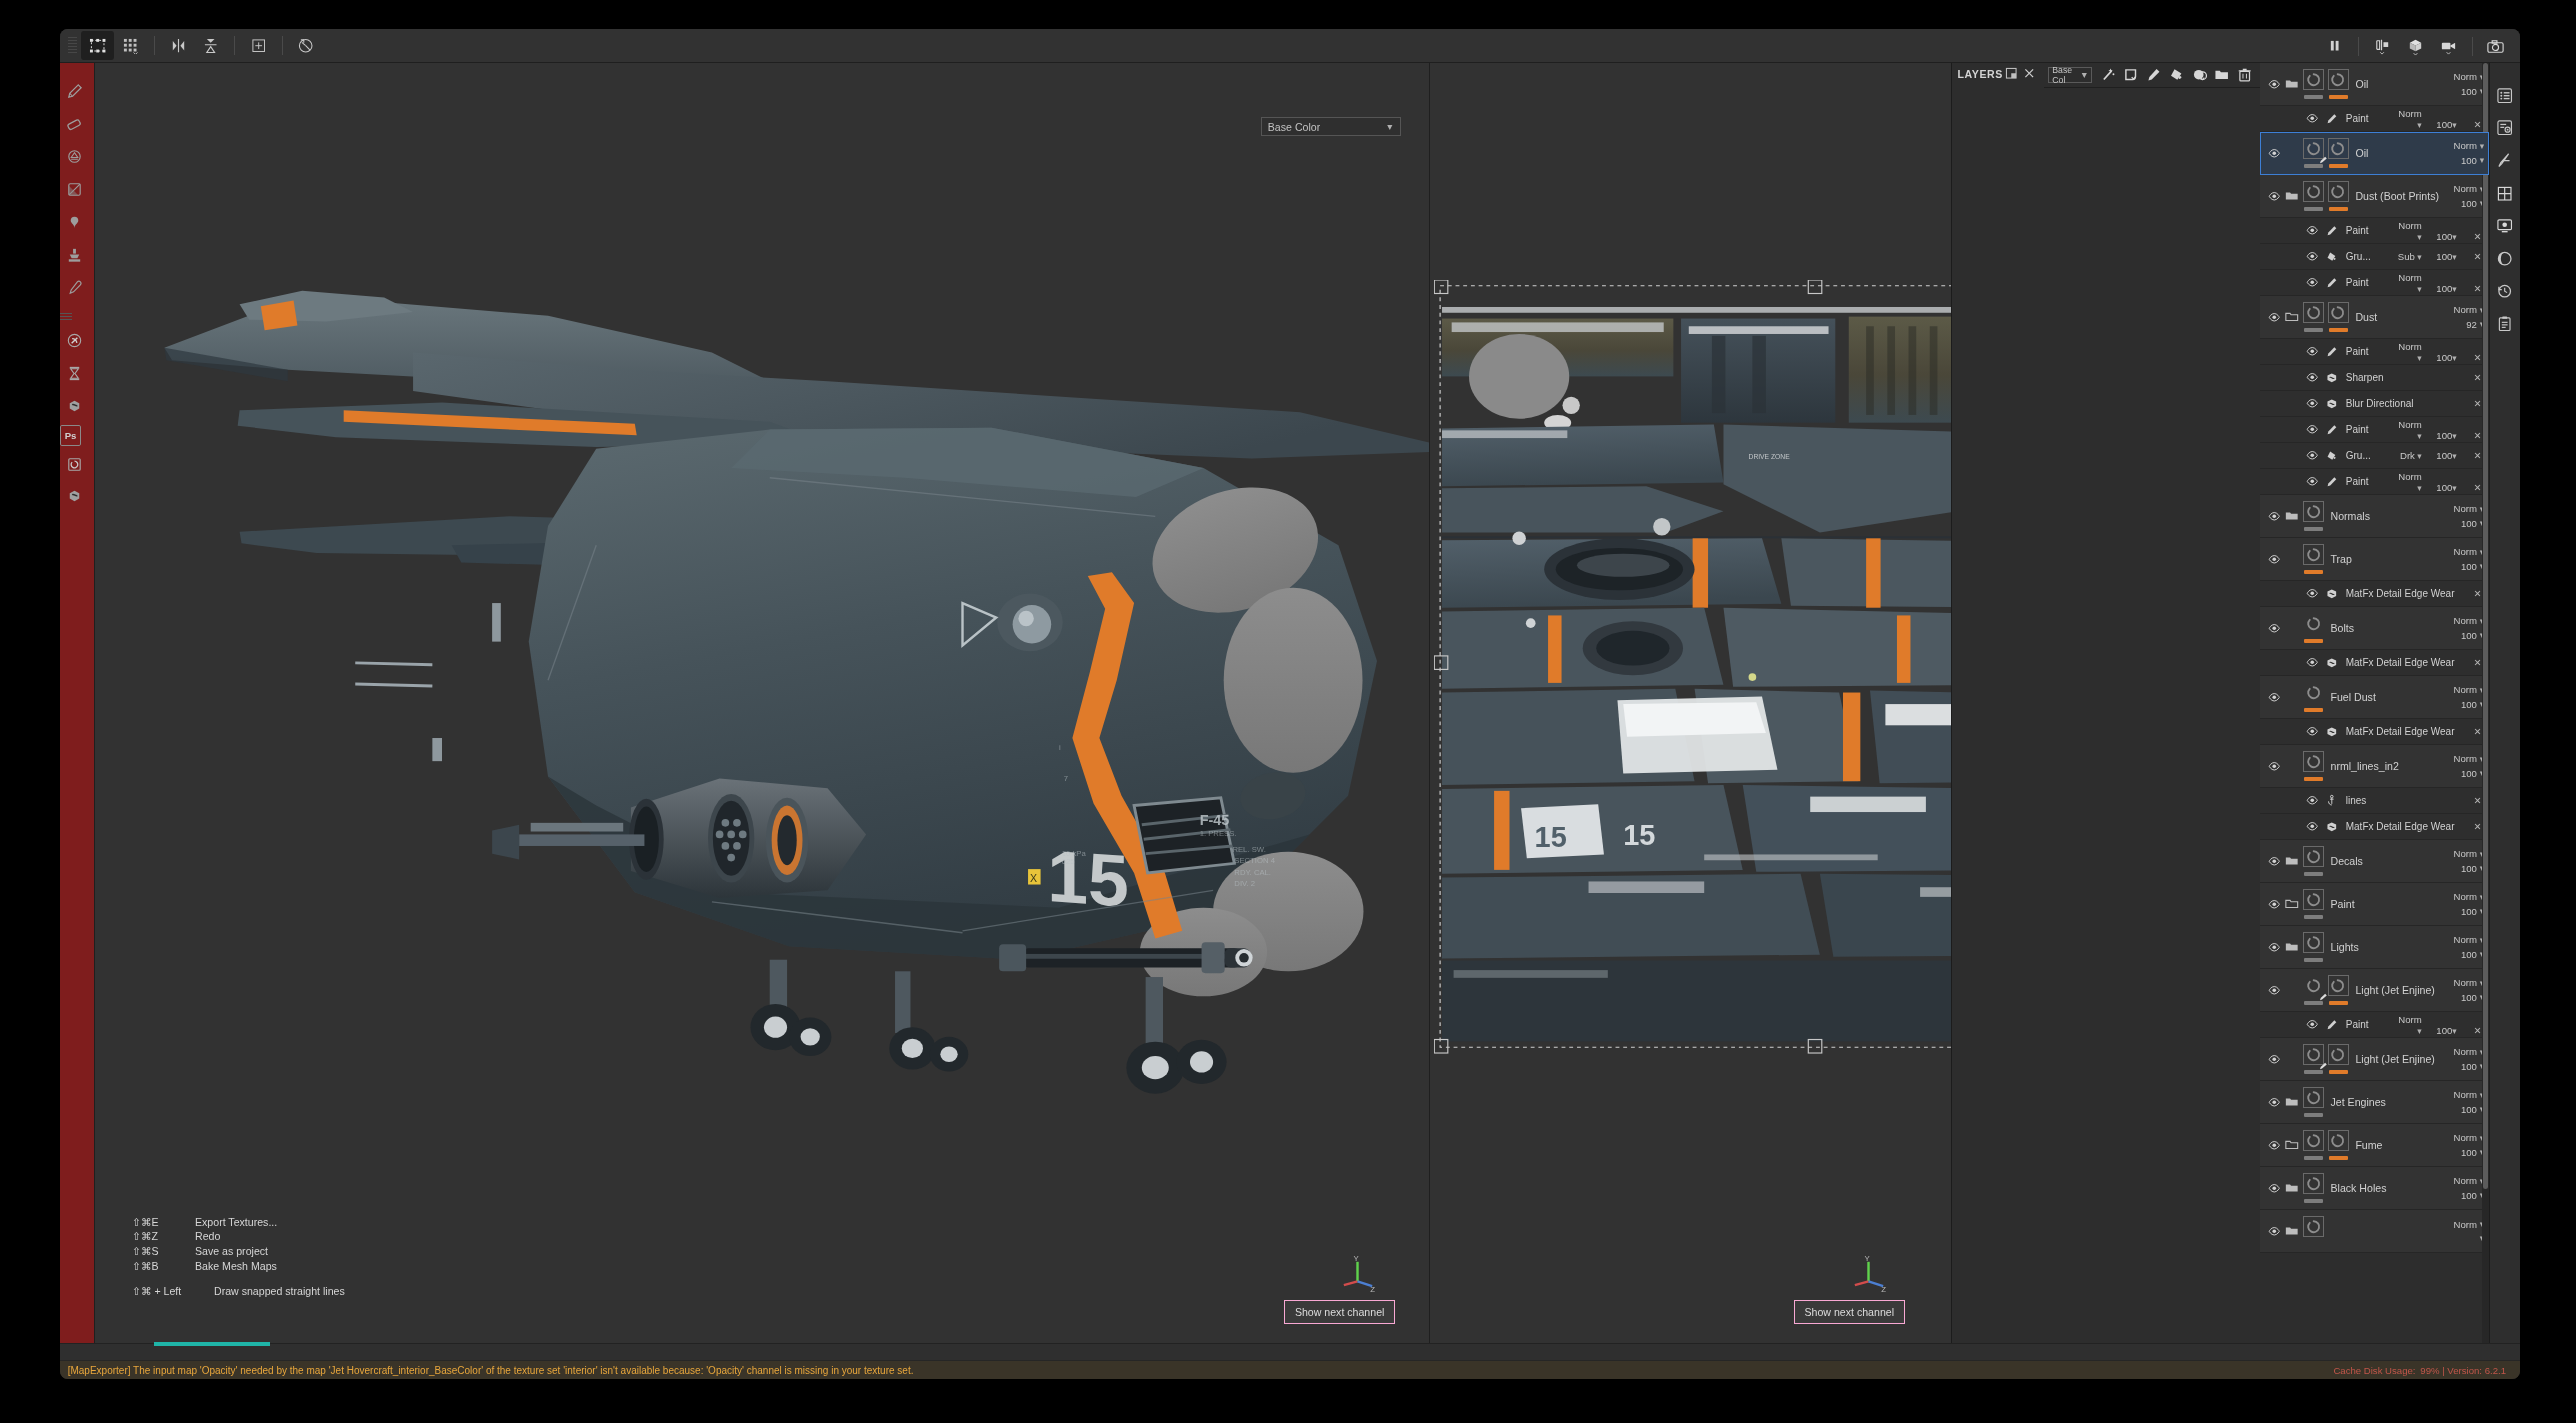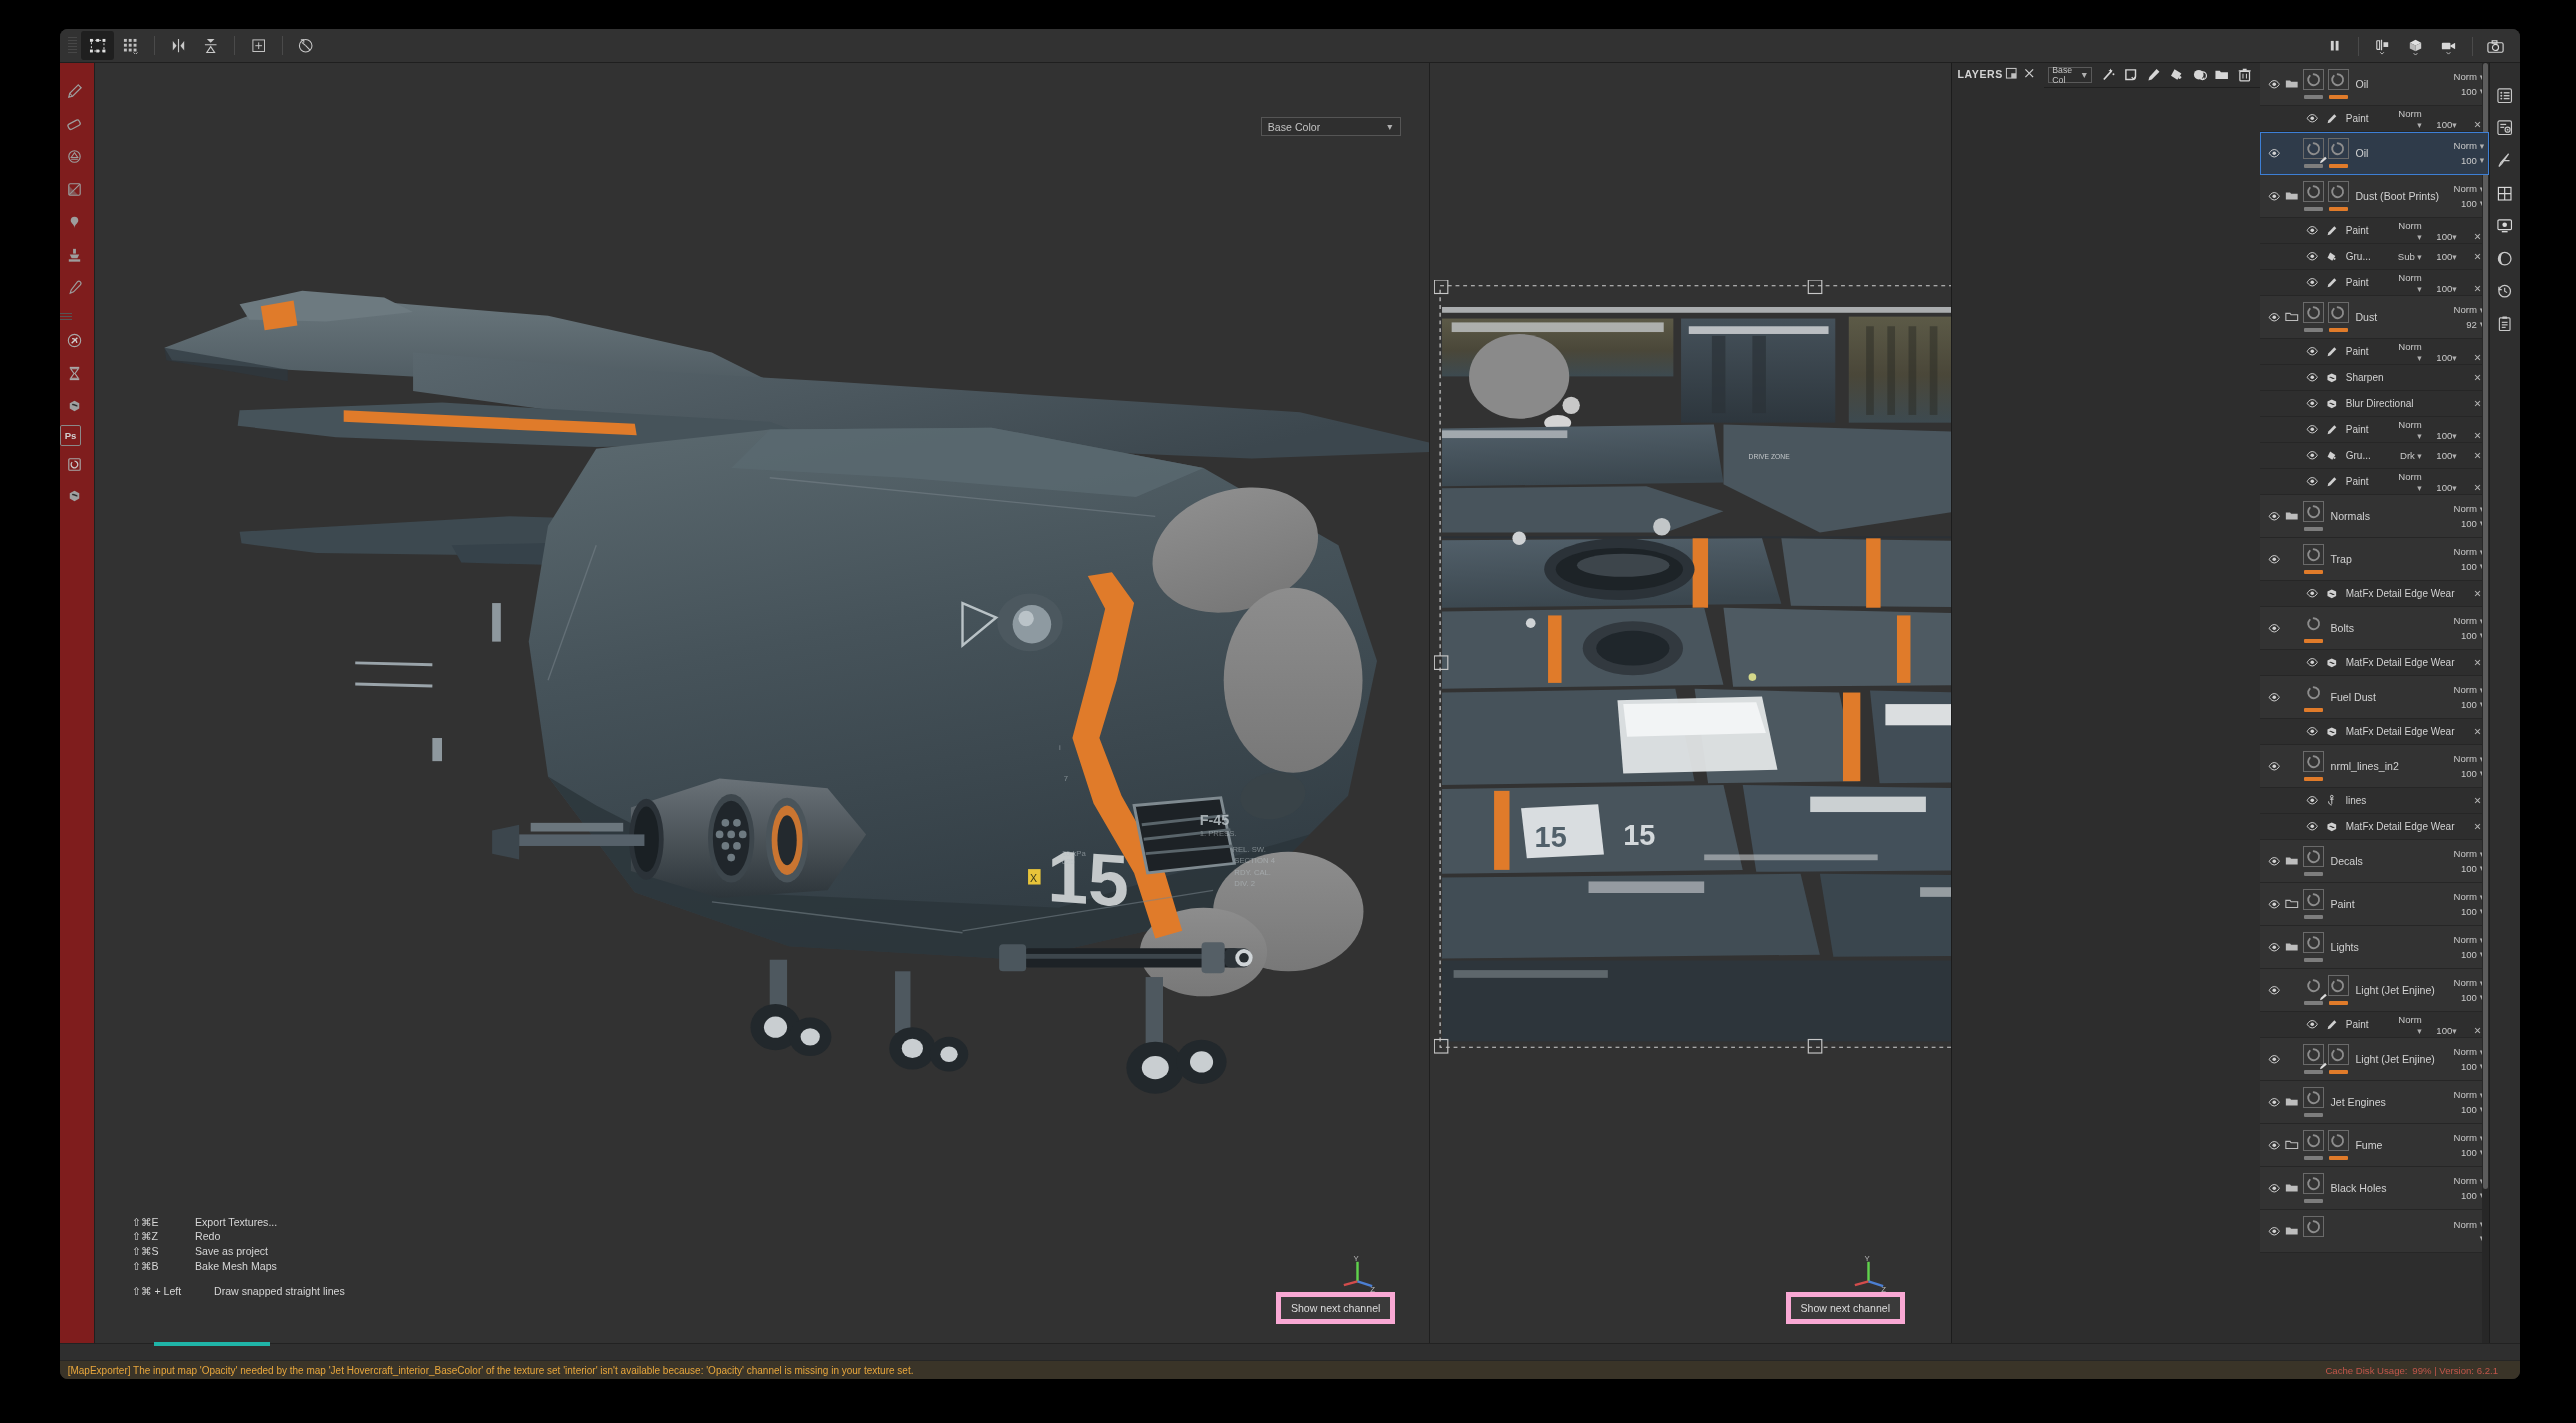--- a/index.html
+++ b/index.html
@@ -117,21 +117,21 @@
   }
   .hint-row { display: flex; margin-bottom: 2.9px; }
   .hint-key { width: 63px; }
   .hints .spacer { height: 9.6px; }
 
   
   .gizmo { position: absolute; z-index: 6; width: 35px; height: 35px; }
 
   .tooltip {
     position: absolute; z-index: 8;
-    background: #3a3a3a; border: 5px solid #f9a8d4;
+    background: #3a3a3a; border: 1px solid #f9a8d4;
     color: #dcdcdc; font-size: 10.6px;
     padding: 4.8px 9.6px; white-space: nowrap;
   }
 
   
   .layers {
     flex: 0 0 255px;
     background: #2d2d2d;
     border-left: 1px solid #1c1c1c;
     display: flex; flex-direction: row; min-height: 0;
@@ -240,21 +240,21 @@
   .logbar {
     flex: 0 0 19px;
     background: #3a3428;
     display: flex; align-items: center;
     padding: 0 7.7px;
     position: relative;
     border-top: 1px solid #262626;
   }
   .log-text { font-size: 10px; color: #e9a73c; white-space: nowrap; }
   .cache {
-    position: absolute; right: 22px; top: 0; height: 19px;
+    position: absolute; right: 14px; top: 0; height: 19px;
     display: flex; align-items: center; gap: 4.8px;
     font-size: 9.6px;
   }
   .cache .c-label { color: #c1564a; }
   .cache .c-val { color: #c1564a; }
 
   .model-wrap { position: absolute; left: 0; top: 0; right: 0; bottom: 0; }
   svg { display: block; }
 </style>
 </head>

